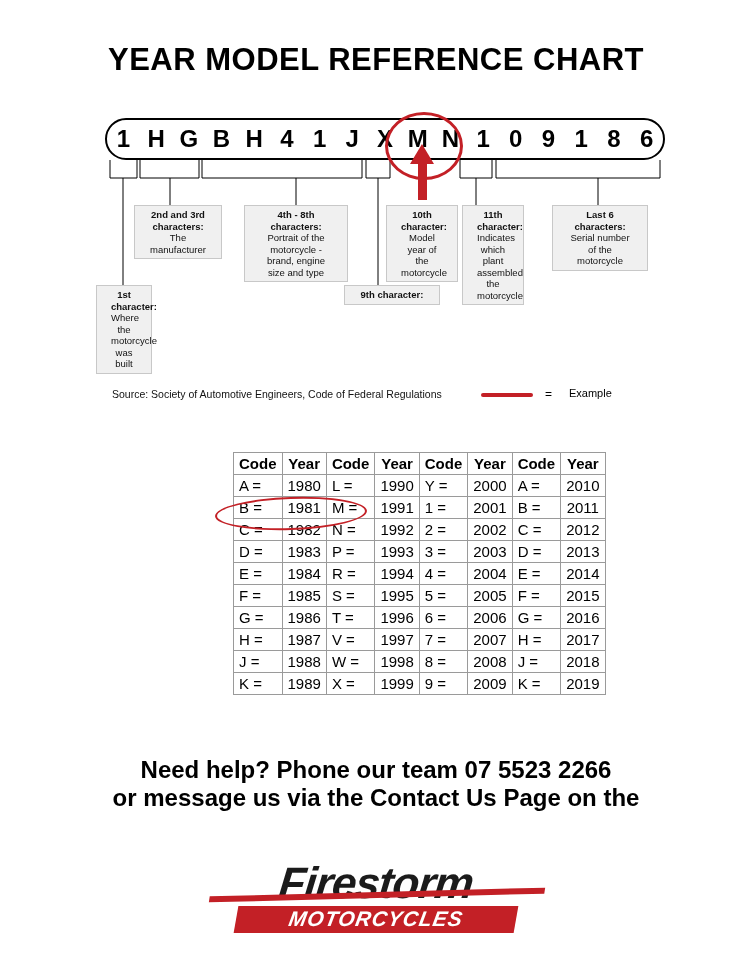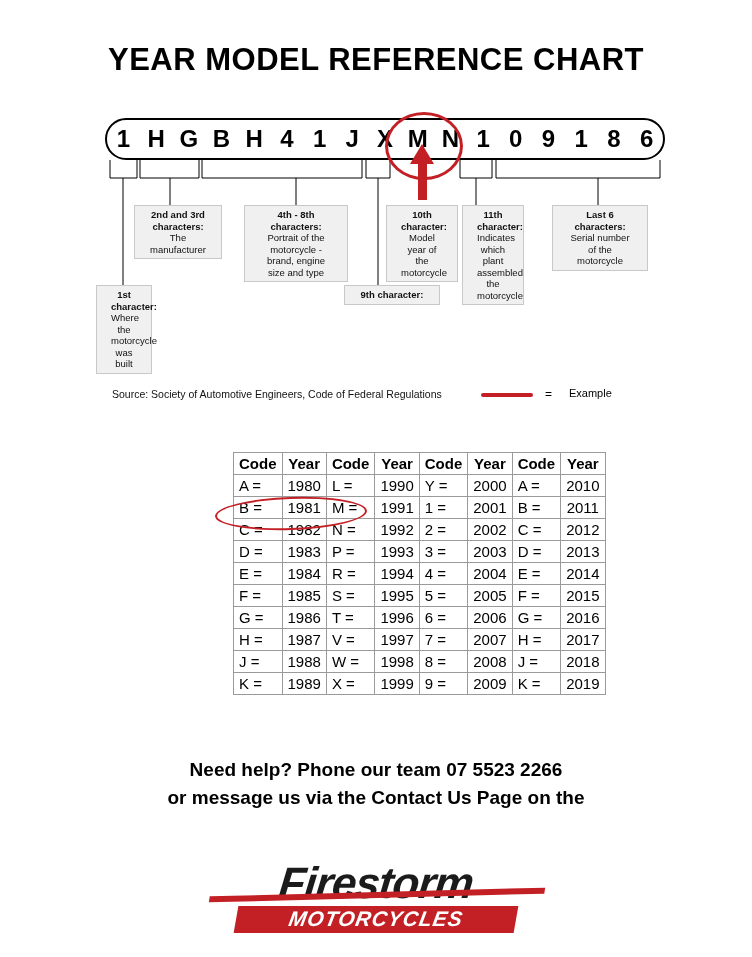--- a/index.html
+++ b/index.html
@@ -178,21 +178,21 @@
     border-bottom: 20px solid #c32026;
   }
 
   
   .footer {
     position: absolute;
     left: 0;
     top: 756px;
     width: 752px;
     text-align: center;
-    font-size: 19px;
+    font-size: 24px;
     font-weight: bold;
     line-height: 28px;
   }
 
   
   .logo {
     position: absolute;
     left: 196px;
     top: 858px;
     width: 360px;

